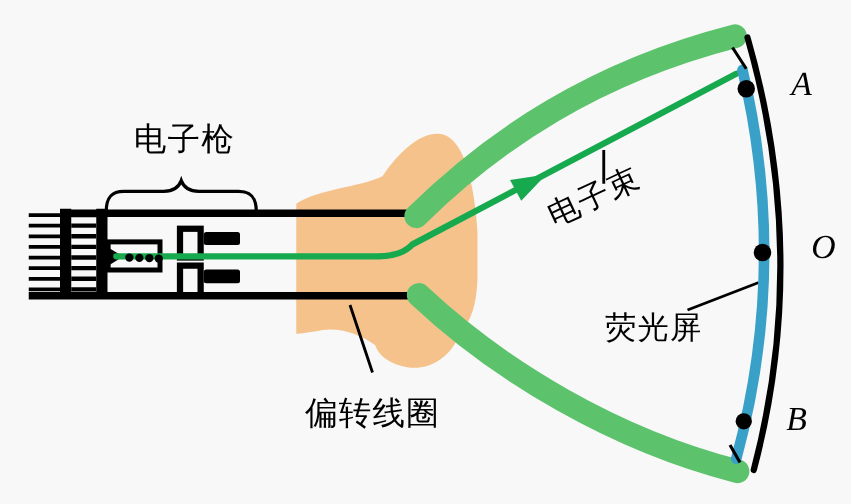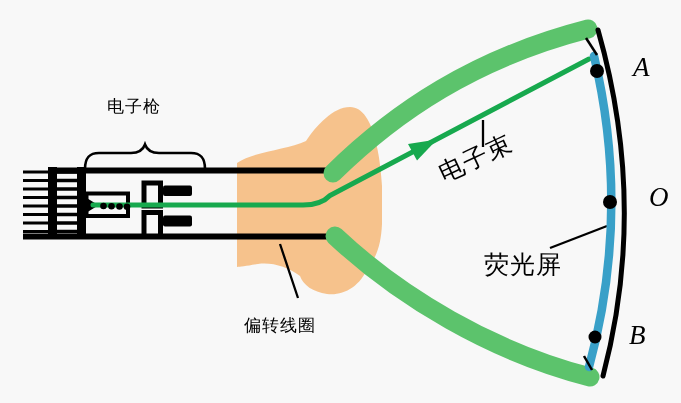--- a/index.html
+++ b/index.html
@@ -1,19 +1,19 @@
 <!DOCTYPE html>
 <html><head>
 <meta charset="utf-8">
 <style>
   html,body{margin:0;padding:0;}
   .stage{position:relative;width:681px;height:403px;background:#F8F8F8;overflow:hidden;}
   .stage svg{position:absolute;left:0;top:0;}
   .lbl{position:absolute;color:#000;white-space:nowrap;line-height:1.15;}
-  .lbl-cjk{font-family:"Liberation Sans",sans-serif;font-size:17px;letter-spacing:1px;}
+  .lbl-cjk{font-family:"Liberation Sans",sans-serif;font-size:26px;letter-spacing:1px;}
   .lbl-cjk.small{font-size:25px;}
   .pt{font-family:"Liberation Serif",serif;font-style:italic;font-size:27px;line-height:1.0;}
   .rot{transform:rotate(-25deg);transform-origin:left center;}
 </style>
 </head>
 <body>
 
 <div class="stage">
   <svg width="681" height="403" viewBox="0 0 681 403">
 
@@ -84,18 +84,18 @@
     <circle cx="610" cy="202" r="7" fill="#000"></circle>
     <circle cx="595" cy="337" r="6.5" fill="#000"></circle>
   </svg>
 
   <div class="lbl lbl-cjk" style="left:107px;top:97px;">电子枪</div>
 
   <div class="lbl lbl-cjk" style="left:244px;top:316px;">偏转线圈</div>
 
   <div class="lbl lbl-cjk small rot" style="left:440px;top:160px;">电子束</div>
 
-  <div class="lbl lbl-cjk small" style="left:484px;top:250px;">荧光屏</div>
+  <div class="lbl lbl-cjk small" style="left:484px;top:250px;font-family:Liberation Mono, monospace;">荧光屏</div>
 
   <div class="lbl pt" style="left:633px;top:54px;">A</div>
   <div class="lbl pt" style="left:649px;top:184px;">O</div>
   <div class="lbl pt" style="left:629px;top:322px;">B</div>
 </div>
 
 </body></html>

